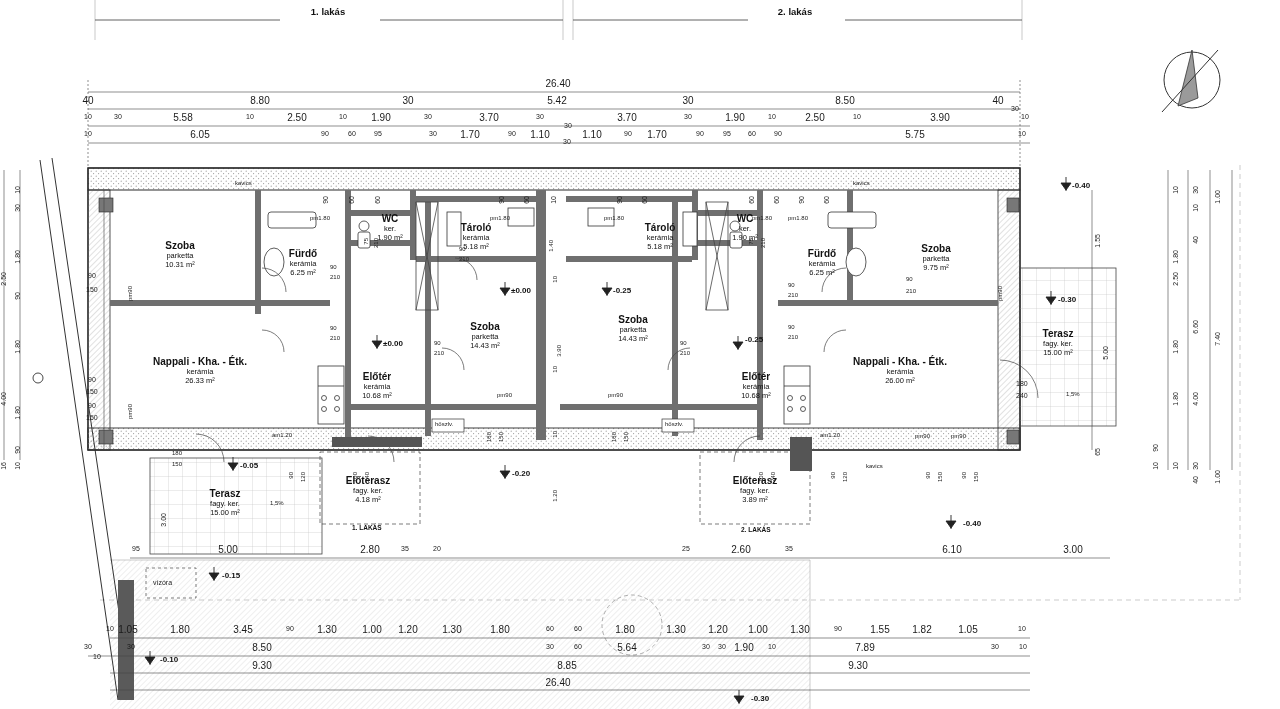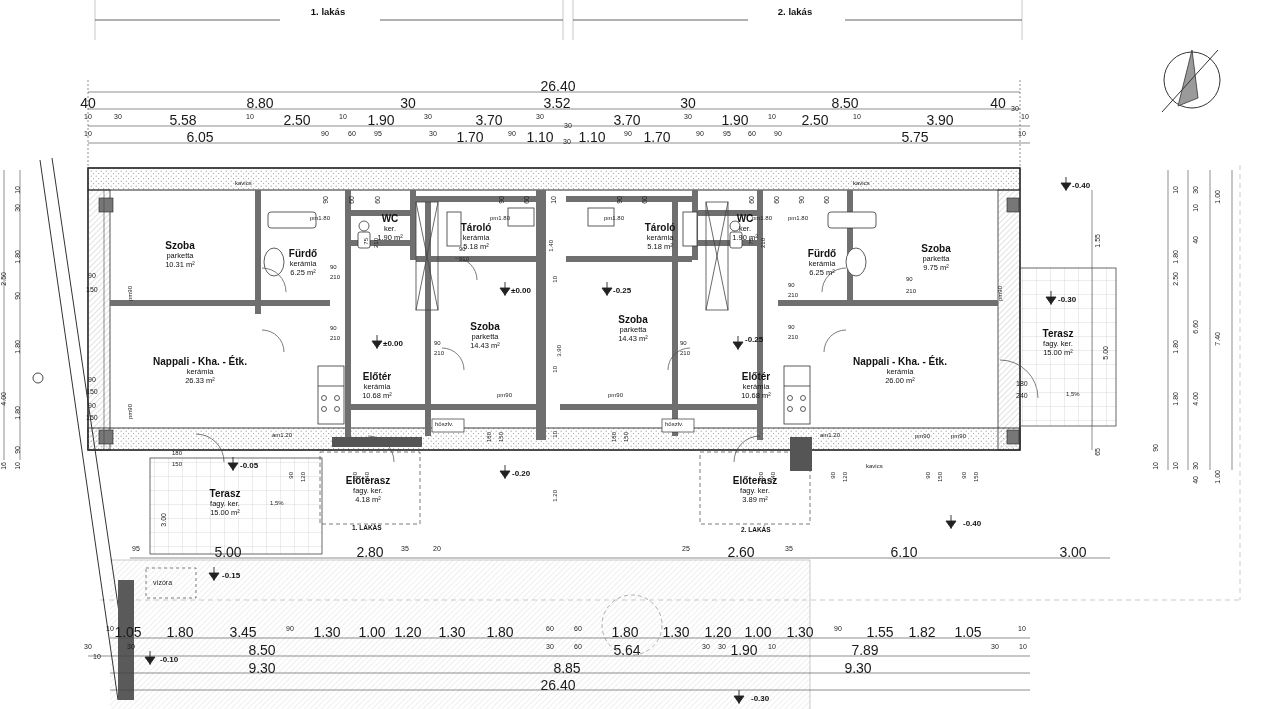--- a/index.html
+++ b/index.html
@@ -5,21 +5,21 @@
   html,body{margin:0;padding:0;}
   body{
     width:1280px;height:709px;
     background:#ffffff;
     font-family:"Liberation Sans", sans-serif;
     color:#111;
     overflow:hidden;
     position:relative;
   }
   #stage{position:absolute;left:0;top:0;width:1280px;height:709px;padding-left:8px;}
-  .dim{position:absolute;white-space:nowrap;font-size:14px;color:#1a1a1a;}
+  .dim{position:absolute;white-space:nowrap;font-size:10px;color:#1a1a1a;}
   .dim-s{position:absolute;white-space:nowrap;font-size:7px;color:#1a1a1a;}
   .tiny{position:absolute;white-space:nowrap;font-size:6px;color:#222;}
   .room-name{font-size:10px;font-weight:bold;text-align:center;}
   .room-sub{font-size:7.5px;text-align:center;}
   .room-area{font-size:7.5px;text-align:center;}
   .roomblock{position:absolute;text-align:center;transform:translateX(-50%);}
   .vert{transform-origin:0 0;}
   .hdrlabel{position:absolute;font-size:9.5px;font-weight:bold;white-space:nowrap;transform:translateX(-50%);}
   .lvl{position:absolute;font-size:8px;font-weight:bold;white-space:nowrap;}
   .lakas-tag{position:absolute;font-size:6.5px;font-weight:bold;white-space:nowrap;}
@@ -391,21 +391,21 @@
   <div class="tiny vert" style="left:127px;top:286px;transform:rotate(-90deg) translateX(-100%);transform-origin:0 0">pm90</div>
   <div class="tiny vert" style="left:127px;top:404px;transform:rotate(-90deg) translateX(-100%);transform-origin:0 0">pm90</div>
   <div class="tiny" style="left:272px;top:432px">am1.20</div>
   <div class="tiny" style="left:820px;top:432px">am1.20</div>
 
   <div class="dim" style="left:558px;top:78px;transform:translateX(-50%)">26.40</div>
 
   <div class="dim" style="left:88px;top:95px;transform:translateX(-50%)">40</div>
   <div class="dim" style="left:260px;top:95px;transform:translateX(-50%)">8.80</div>
   <div class="dim" style="left:408px;top:95px;transform:translateX(-50%)">30</div>
-  <div class="dim" style="left:557px;top:95px;transform:translateX(-50%)">3.52</div>
+  <div class="dim" style="left:557px;top:95px;transform:translateX(-50%)">5.42</div>
   <div class="dim" style="left:688px;top:95px;transform:translateX(-50%)">30</div>
   <div class="dim" style="left:845px;top:95px;transform:translateX(-50%)">8.50</div>
   <div class="dim" style="left:998px;top:95px;transform:translateX(-50%)">40</div>
   <div class="dim-s" style="left:1015px;top:105px;transform:translateX(-50%)">30</div>
 
   <div class="dim-s" style="left:88px;top:113px;transform:translateX(-50%)">10</div>
   <div class="dim-s" style="left:118px;top:113px;transform:translateX(-50%)">30</div>
   <div class="dim" style="left:183px;top:112px;transform:translateX(-50%)">5.58</div>
   <div class="dim-s" style="left:250px;top:113px;transform:translateX(-50%)">10</div>
   <div class="dim" style="left:297px;top:112px;transform:translateX(-50%)">2.50</div>
@@ -458,21 +458,21 @@
   <div class="dim-s vert" style="left:823px;top:196px;transform:rotate(-90deg) translateX(-100%);transform-origin:0 0">60</div>
 
   <div class="dim-s" style="left:136px;top:545px;transform:translateX(-50%)">95</div>
   <div class="dim" style="left:228px;top:544px;transform:translateX(-50%)">5.00</div>
   <div class="dim" style="left:370px;top:544px;transform:translateX(-50%)">2.80</div>
   <div class="dim-s" style="left:405px;top:545px;transform:translateX(-50%)">35</div>
   <div class="dim-s" style="left:437px;top:545px;transform:translateX(-50%)">20</div>
   <div class="dim-s" style="left:686px;top:545px;transform:translateX(-50%)">25</div>
   <div class="dim" style="left:741px;top:544px;transform:translateX(-50%)">2.60</div>
   <div class="dim-s" style="left:789px;top:545px;transform:translateX(-50%)">35</div>
-  <div class="dim" style="left:904px;top:544px;transform:translateX(-50%)">6.10</div>
+  <div class="dim" style="left:952px;top:544px;transform:translateX(-50%)">6.10</div>
   <div class="dim" style="left:1073px;top:544px;transform:translateX(-50%)">3.00</div>
 
   <div class="dim-s" style="left:110px;top:625px;transform:translateX(-50%)">10</div>
   <div class="dim" style="left:128px;top:624px;transform:translateX(-50%)">1.05</div>
   <div class="dim" style="left:180px;top:624px;transform:translateX(-50%)">1.80</div>
   <div class="dim" style="left:243px;top:624px;transform:translateX(-50%)">3.45</div>
   <div class="dim-s" style="left:290px;top:625px;transform:translateX(-50%)">90</div>
   <div class="dim" style="left:327px;top:624px;transform:translateX(-50%)">1.30</div>
   <div class="dim" style="left:372px;top:624px;transform:translateX(-50%)">1.00</div>
   <div class="dim" style="left:408px;top:624px;transform:translateX(-50%)">1.20</div>

